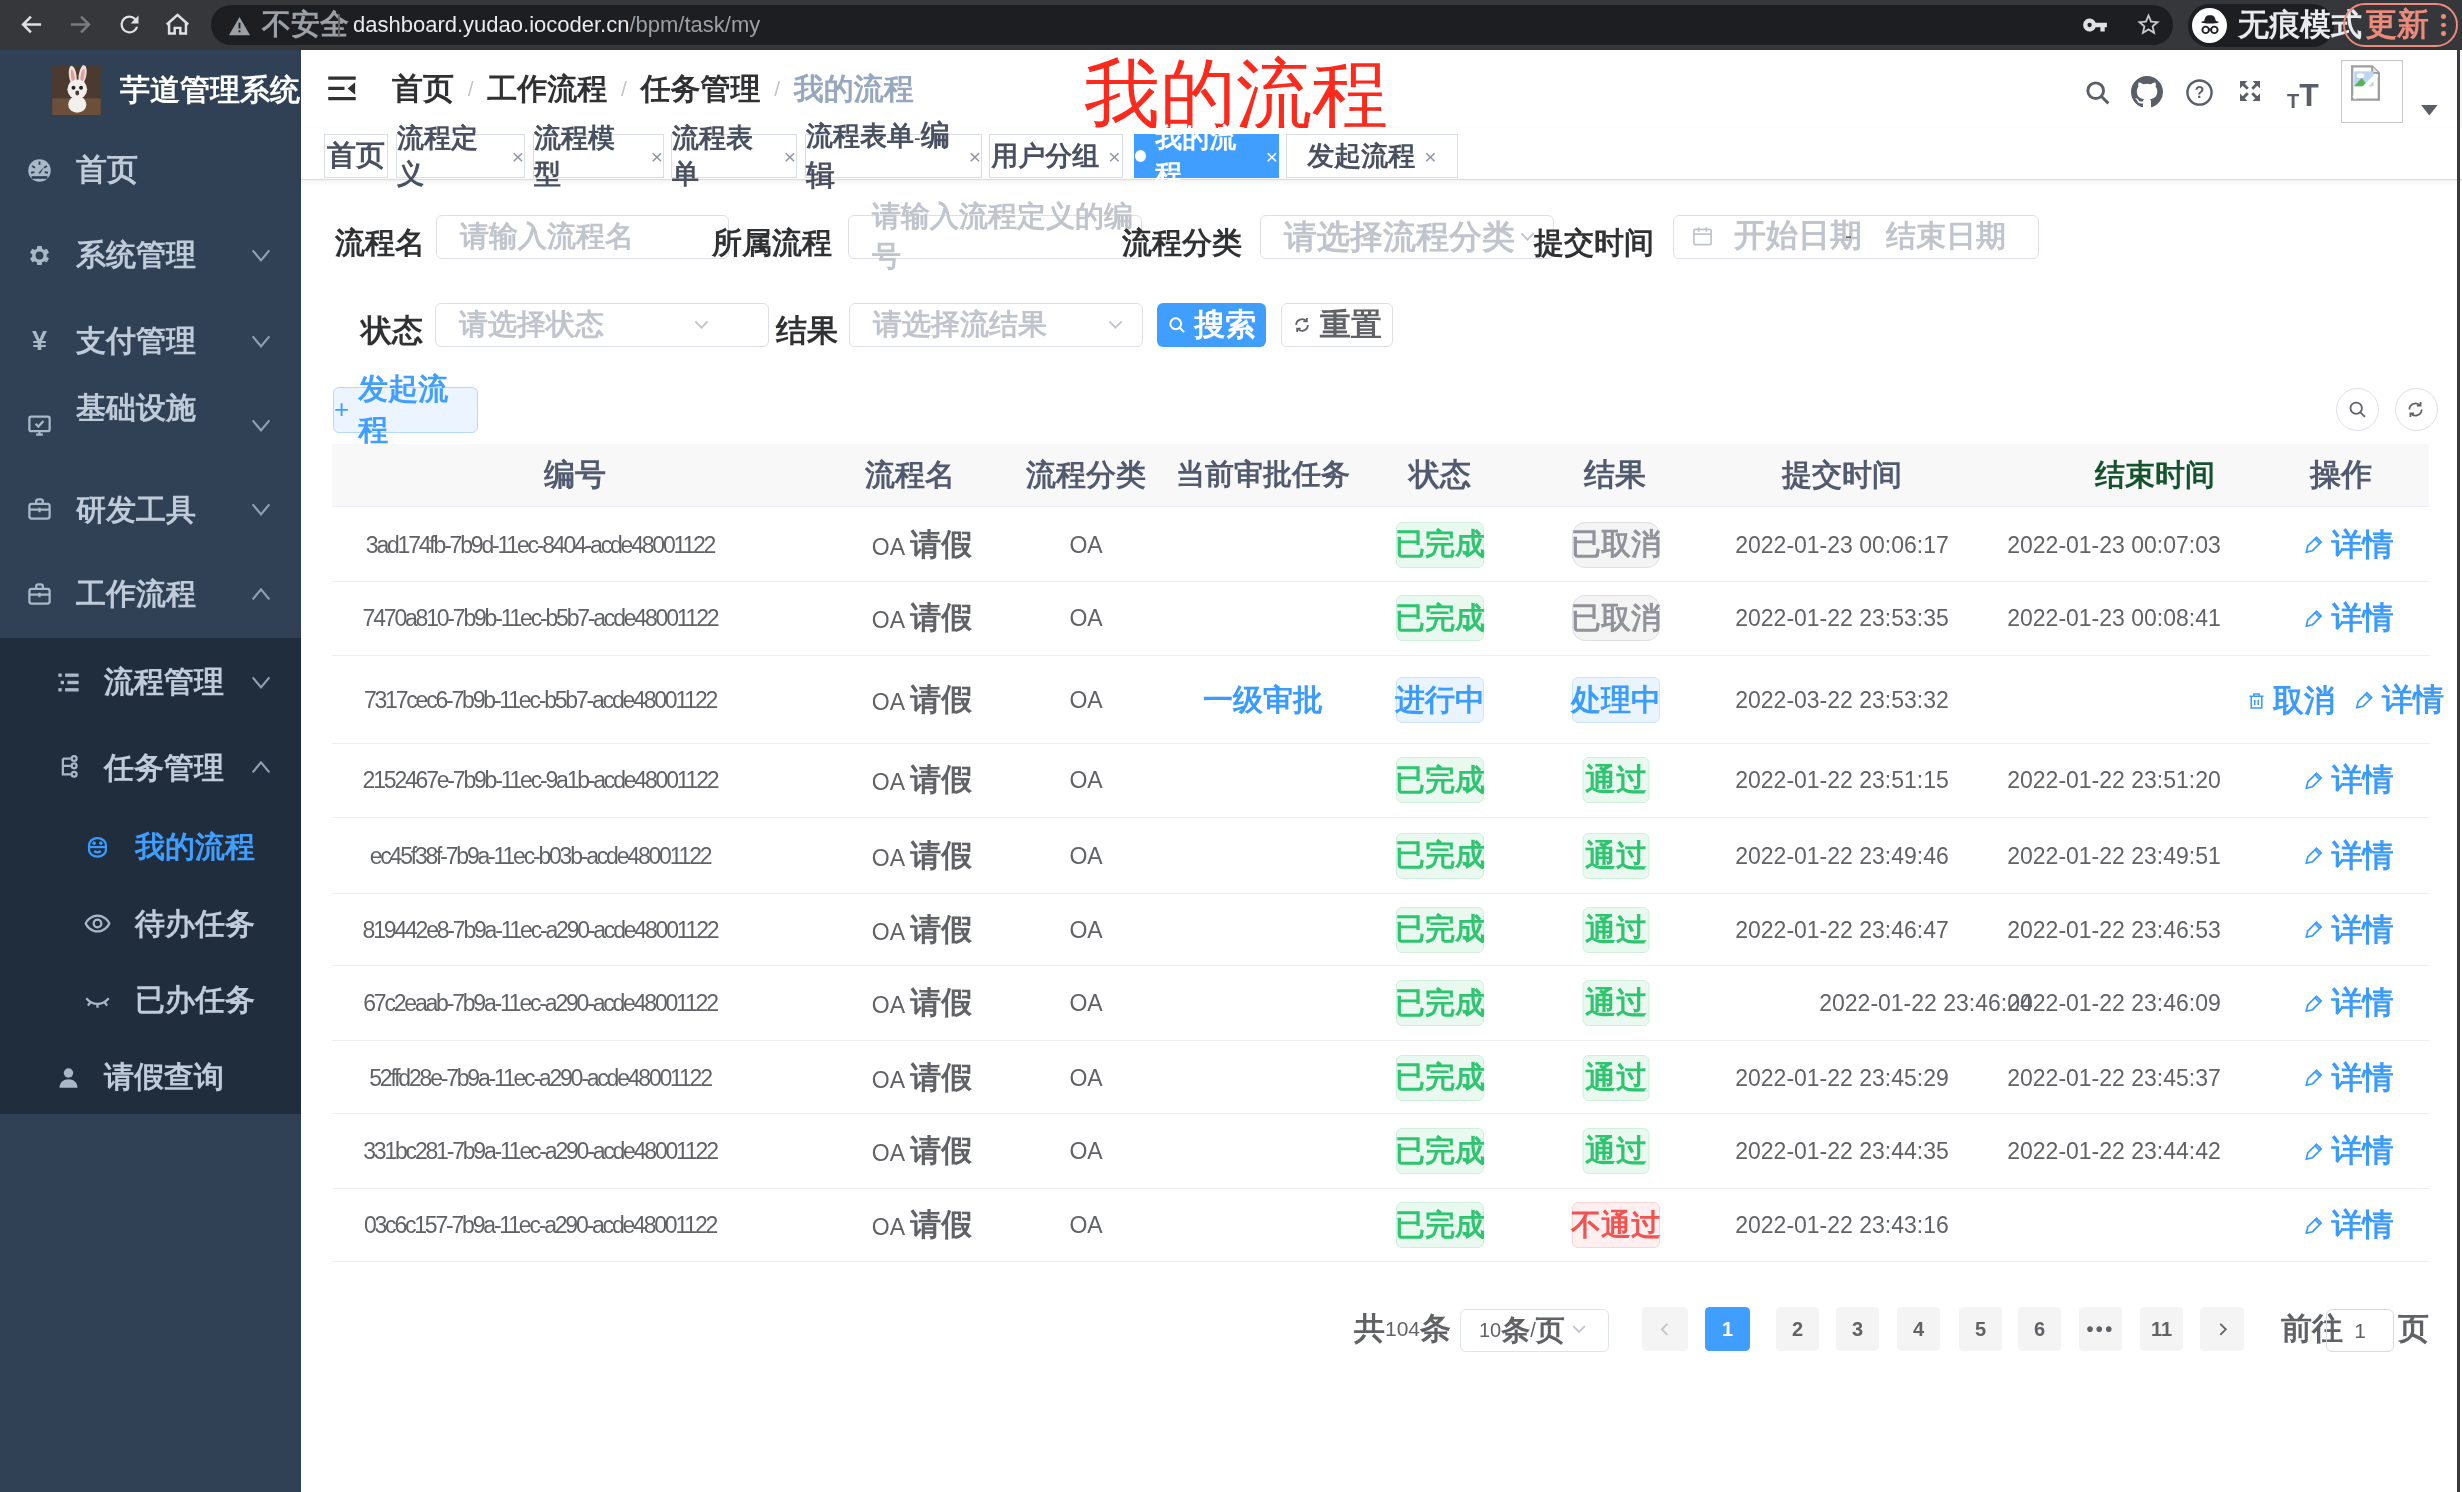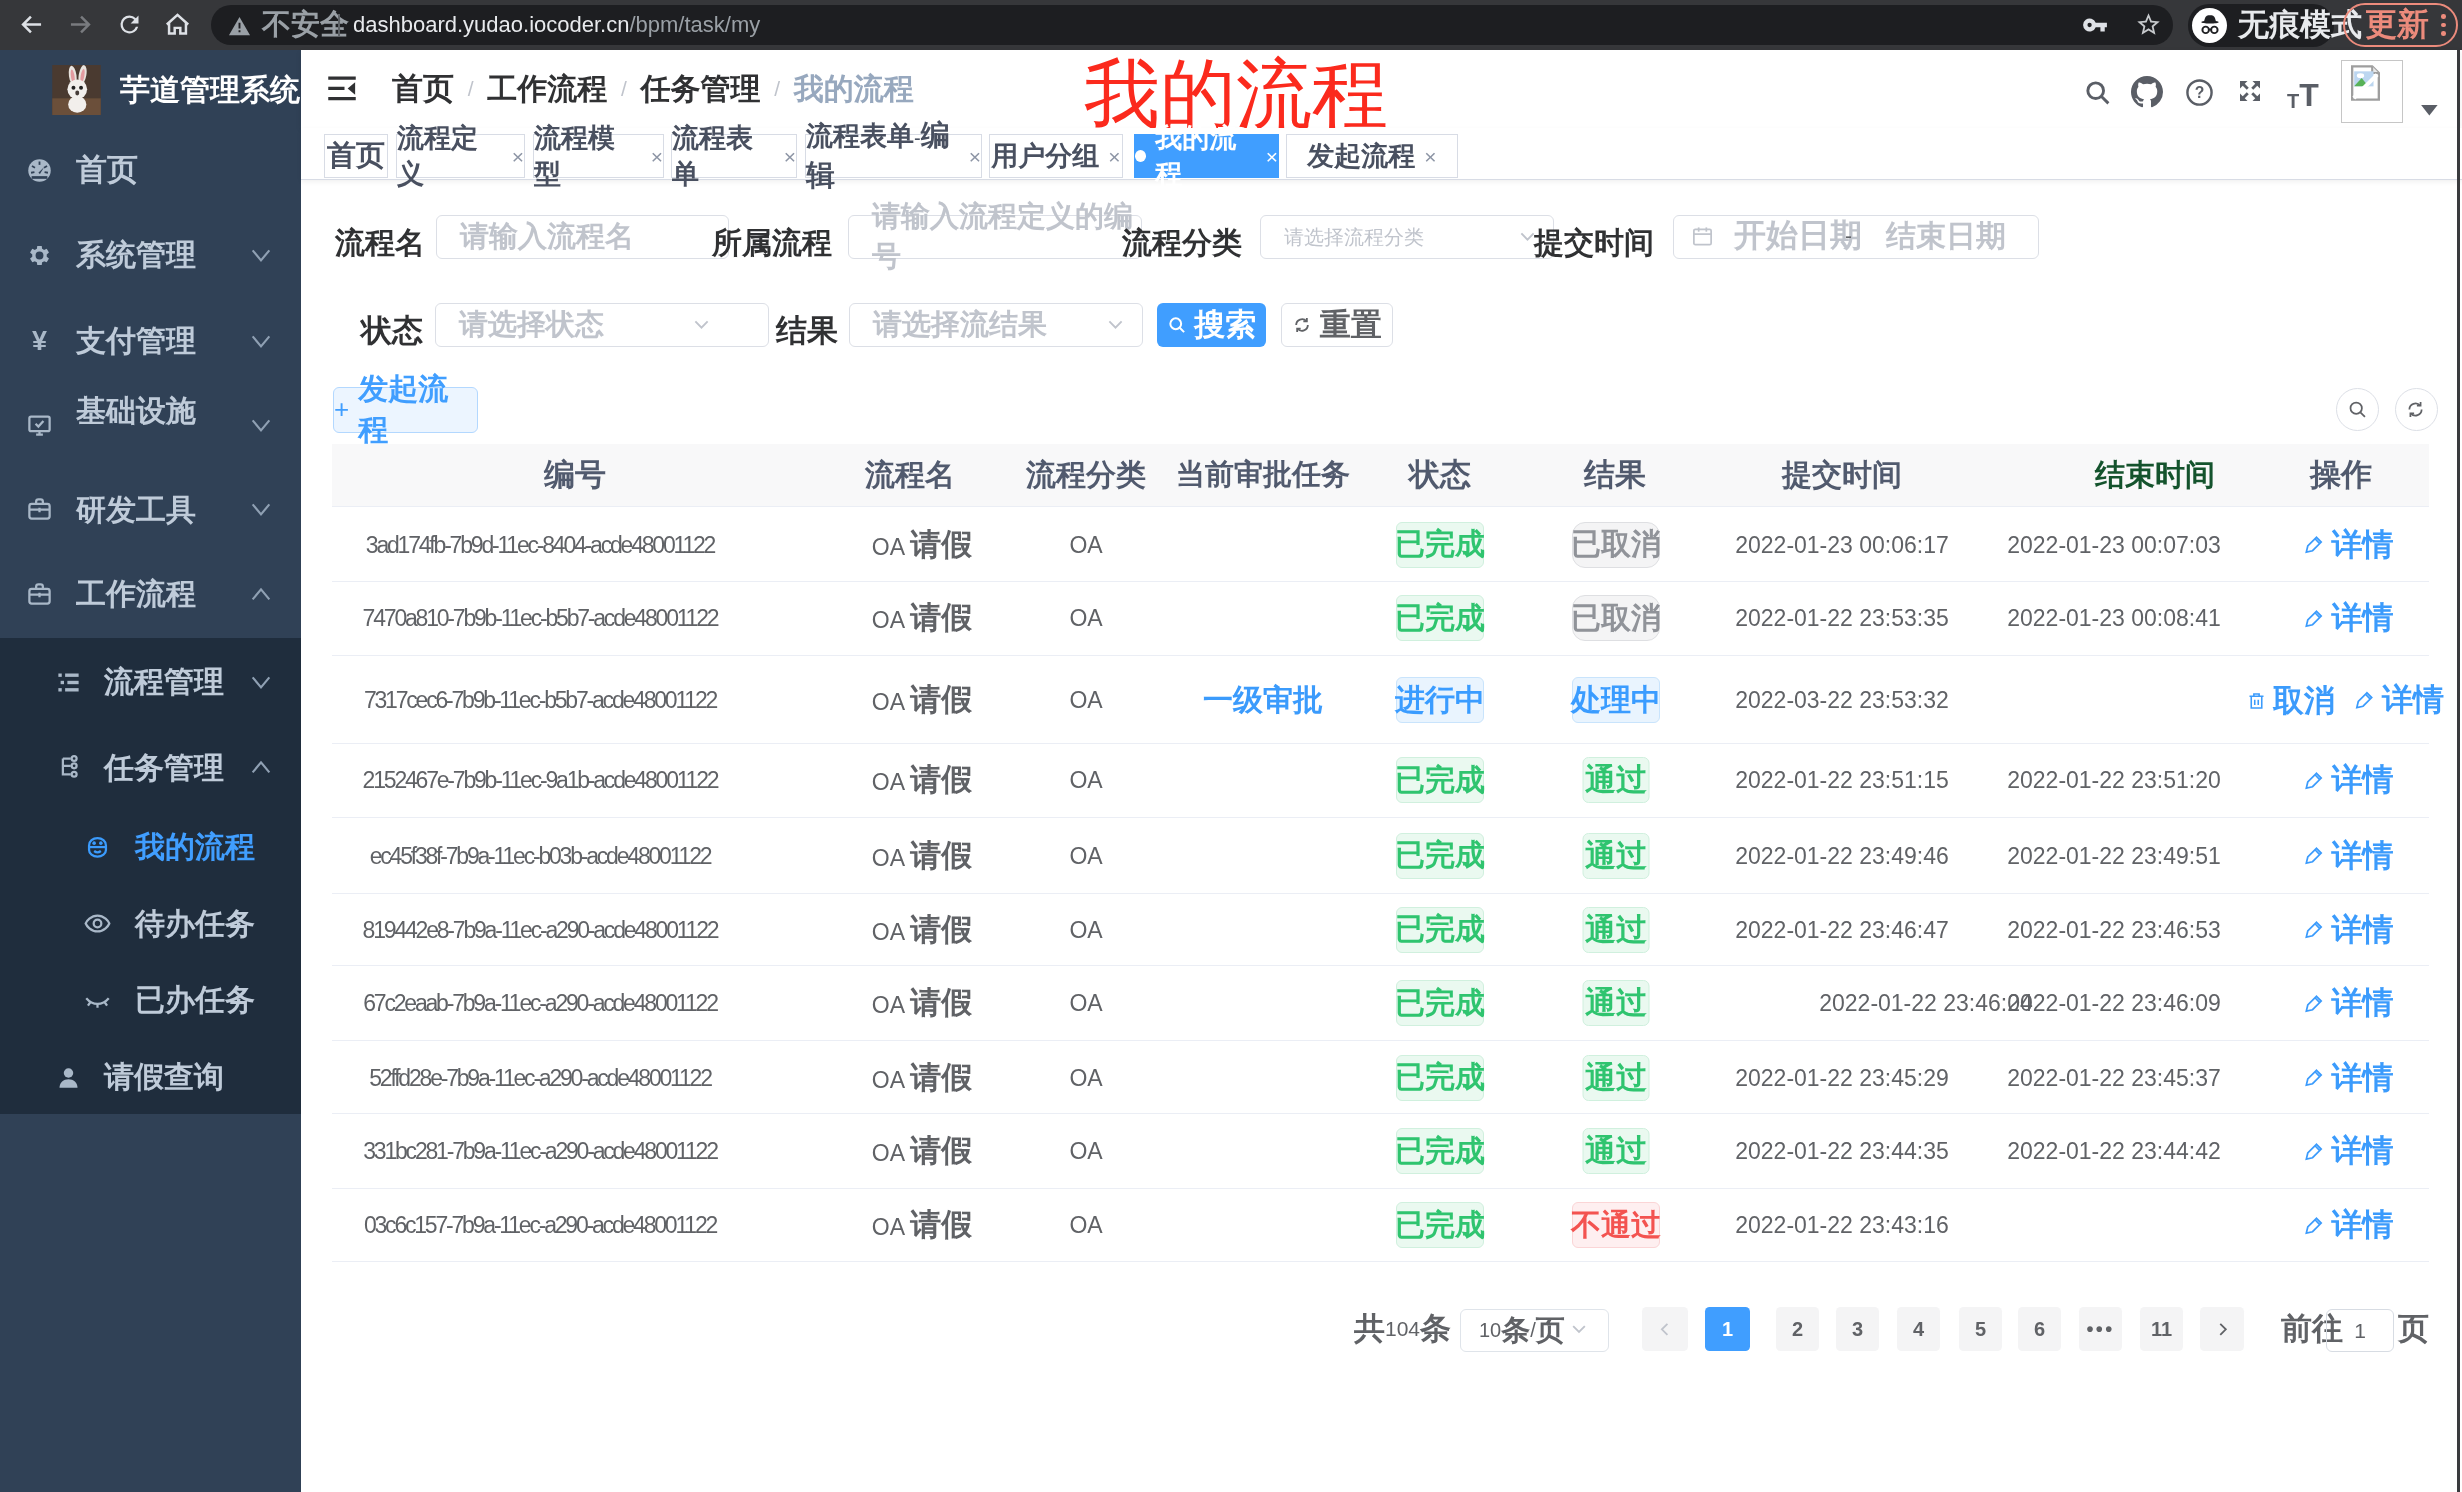--- a/index.html
+++ b/index.html
@@ -122,21 +122,21 @@
     <span style="font-size:30px;font-weight:600">支付管理</span>
   </div>
 <svg class="abs" style="left:251px;top:333px" width="20" height="16.7" viewBox="0 0 24 20">
     <path d="M2 4 l10 12 10-12" stroke="#8fa0b3" stroke-width="2.6" fill="none"></path>
   </svg>
 <svg class="abs" style="left:26px;top:412px" width="27" height="27" viewBox="0 0 24 24">
     <rect x="3" y="4" width="18" height="13" rx="1.5" fill="none" stroke="#a9b8c8" stroke-width="2"></rect>
     <path d="M8.5 10.5l2.5 2.5 4.5-5" stroke="#a9b8c8" stroke-width="2" fill="none"></path>
     <path d="M9 20h6M12 17v3" stroke="#a9b8c8" stroke-width="2"></path>
   </svg>
-<div class="abs" style="left:76px;top:402px;height:30px;display:flex;align-items:flex-end;font-size:21px;font-weight:400;color:#bfcbd9;white-space:nowrap;">
+<div class="abs" style="left:76px;top:388px;height:30px;display:flex;align-items:flex-start;font-size:21px;font-weight:400;color:#bfcbd9;white-space:nowrap;">
     <span style="font-size:30px;font-weight:600">基础设施</span>
   </div>
 <svg class="abs" style="left:251px;top:417px" width="20" height="16.7" viewBox="0 0 24 20">
     <path d="M2 4 l10 12 10-12" stroke="#8fa0b3" stroke-width="2.6" fill="none"></path>
   </svg>
 <svg class="abs" style="left:26px;top:496px" width="27" height="27" viewBox="0 0 24 24">
     <rect x="3" y="7" width="18" height="13" rx="2" fill="none" stroke="#a9b8c8" stroke-width="2"></rect>
     <path d="M9 7V5a2 2 0 0 1 2-2h2a2 2 0 0 1 2 2v2M3 12h18M12 10.5v4" stroke="#a9b8c8" stroke-width="2" fill="none"></path>
   </svg>
 <div class="abs" style="left:76px;top:495px;height:30px;display:flex;align-items:center;font-size:21px;font-weight:400;color:#bfcbd9;white-space:nowrap;">
@@ -308,21 +308,21 @@
 <div class="flabel" style="left:197px;top:223px;width:228px"><span style="font-size:30px;font-weight:600">流程名</span></div>
 <div class="finput" style="left:436px;top:215px;width:293px;padding-left:23px">
     <span class="ph"><span style="font-size:29px;font-weight:600">请输入流程名</span></span>
   </div>
 <div class="flabel" style="left:604px;top:223px;width:228px"><span style="font-size:30px;font-weight:600">所属流程</span></div>
 <div class="finput" style="left:848px;top:215px;width:294px;padding-left:23px">
     <span class="ph"><span style="font-size:29px;font-weight:600">请输入流程定义的编号</span></span>
   </div>
 <div class="flabel" style="left:1014px;top:223px;width:228px"><span style="font-size:30px;font-weight:600">流程分类</span></div>
 <div class="finput" style="left:1260px;top:215px;width:294px;padding-left:23px">
-    <span class="ph"><span style="font-size:20px;font-weight:400">请选择流程分类</span></span>
+    <span class="ph"><span style="font-size:33px;font-weight:700">请选择流程分类</span></span>
   </div>
 <svg class="abs" style="left:1517px;top:226px" width="21" height="21" viewBox="0 0 24 24">
     <path d="M5 8.5l7 7 7-7" stroke="#c0c4cc" stroke-width="2.2" fill="none"></path>
   </svg>
 <div class="flabel" style="left:1426px;top:223px;width:228px"><span style="font-size:30px;font-weight:600">提交时间</span></div>
 <div class="finput" style="left:1673px;top:215px;width:366px"></div>
 <svg class="abs" style="left:1691px;top:225px" width="23" height="23" viewBox="0 0 24 24">
     <rect x="3" y="4.5" width="18" height="16" rx="1.5" fill="none" stroke="#c0c4cc" stroke-width="1.8"></rect>
     <line x1="8" y1="2.5" x2="8" y2="7" stroke="#c0c4cc" stroke-width="1.8"></line>
     <line x1="16" y1="2.5" x2="16" y2="7" stroke="#c0c4cc" stroke-width="1.8"></line>

